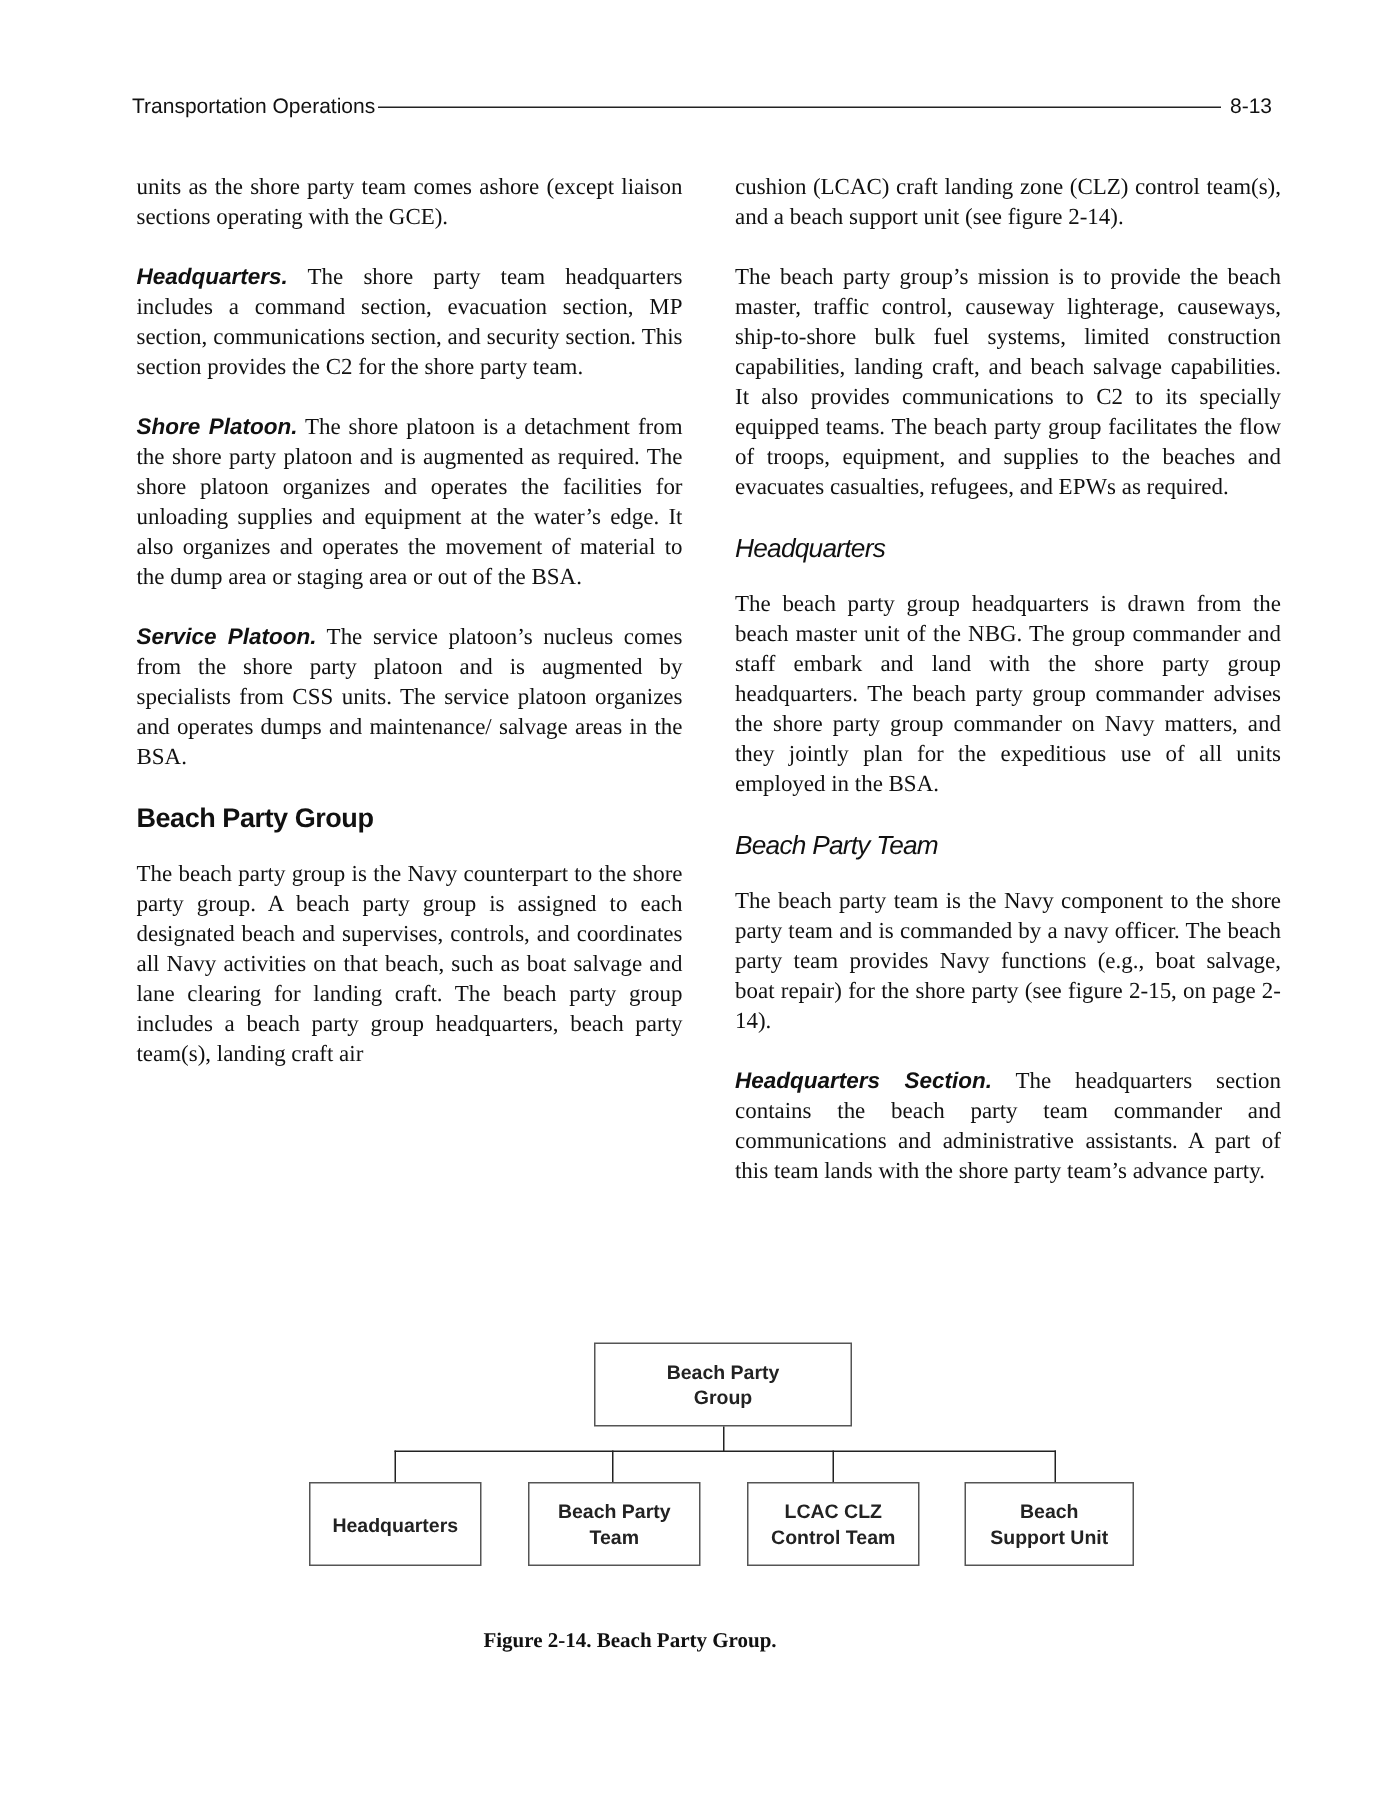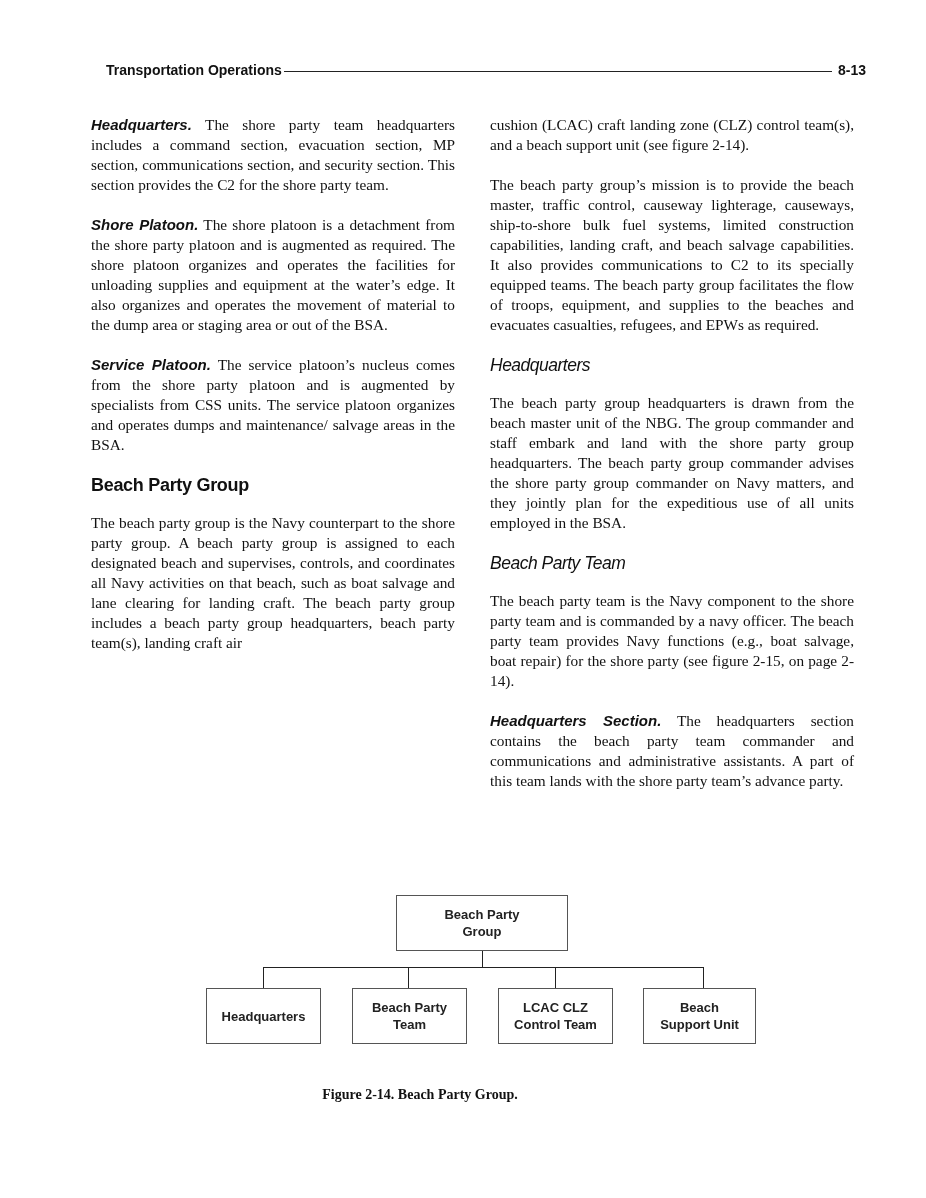--- a/index.html
+++ b/index.html
@@ -1,18 +1,18 @@
 <!DOCTYPE html>
 <html><head>
 <meta charset="utf-8">
 <style>
   html, body { margin:0; padding:0; background:#ffffff; }
   body { width:926px; height:1198px; position:relative; overflow:hidden; color:#111; }
-  .header { position:absolute; left:106px; top:60px; width:760px; height:20px; display:flex; align-items:center;
-    font-family:"Liberation Sans", sans-serif; font-weight:bold; font-size:14px;text-align:center; }
+  .header { position:absolute; left:88px; top:60px; width:760px; height:20px; display:flex; align-items:center;
+    font-family:"Liberation Sans", sans-serif; font-weight:normal; font-size:14px;text-align:center; }
   .header .rule { flex:1; height:0; border-top:1px solid #222; margin:0 6px 0 2px; position:relative; top:1px; }
   .col { position:absolute; top:115px; width:364px; font-family:"Liberation Serif", serif; font-size:15.3px; line-height:20px; }
   .col.left { left:91px; }
   .col.right { left:490px; }
   .col p { margin:0 0 20px 0; text-align:justify; }
   .runin { font-family:"Liberation Sans", sans-serif; font-weight:bold; font-style:italic; font-size:15px; }
   .h2 { font-family:"Liberation Sans", sans-serif; font-weight:bold; font-size:18px; margin:0 0 18px 0; letter-spacing:-0.3px; }
   .h3 { font-family:"Liberation Sans", sans-serif; font-style:italic; font-size:17.5px; margin:0 0 18px 0; letter-spacing:-0.5px; }
   .fig { position:absolute; left:0; top:0; width:926px; height:1198px; pointer-events:none; }
   .box { position:absolute; border:1px solid #555; background:#fff; display:flex; align-items:center; justify-content:center;
@@ -23,20 +23,21 @@
 </head>
 <body>
 
 <div class="header">
   <span>Transportation Operations</span>
   <span class="rule"></span>
   <span>8-13</span>
 </div>
 
 <div class="col left">
+  <p><span>units as the shore party team comes ashore (except liaison sections operating with the GCE).</span></p>
   <p><span class="runin">Headquarters.</span><span> The shore party team headquarters includes a command section, evacuation section, MP section, communications section, and security section. This section provides the C2 for the shore party team.</span></p>
   <p><span class="runin">Shore Platoon.</span><span> The shore platoon is a detachment from the shore party platoon and is augmented as required. The shore platoon organizes and operates the facilities for unloading supplies and equipment at the water’s edge. It also organizes and operates the movement of material to the dump area or staging area or out of the BSA.</span></p>
   <p><span class="runin">Service Platoon.</span><span> The service platoon’s nucleus comes from the shore party platoon and is augmented by specialists from CSS units. The service platoon organizes and operates dumps and maintenance/ salvage areas in the BSA.</span></p>
   <div class="h2">Beach Party Group</div>
   <p><span>The beach party group is the Navy counterpart to the shore party group. A beach party group is assigned to each designated beach and supervises, controls, and coordinates all Navy activities on that beach, such as boat salvage and lane clearing for landing craft. The beach party group includes a beach party group headquarters, beach party team(s), landing craft air</span></p>
 </div>
 
 <div class="col right">
   <p><span>cushion (LCAC) craft landing zone (CLZ) control team(s), and a beach support unit (see figure 2-14).</span></p>
   <p><span>The beach party group’s mission is to provide the beach master, traffic control, causeway lighterage, causeways, ship-to-shore bulk fuel systems, limited construction capabilities, landing craft, and beach salvage capabilities. It also provides communications to C2 to its specially equipped teams. The beach party group facilitates the flow of troops, equipment, and supplies to the beaches and evacuates casualties, refugees, and EPWs as required.</span></p>

